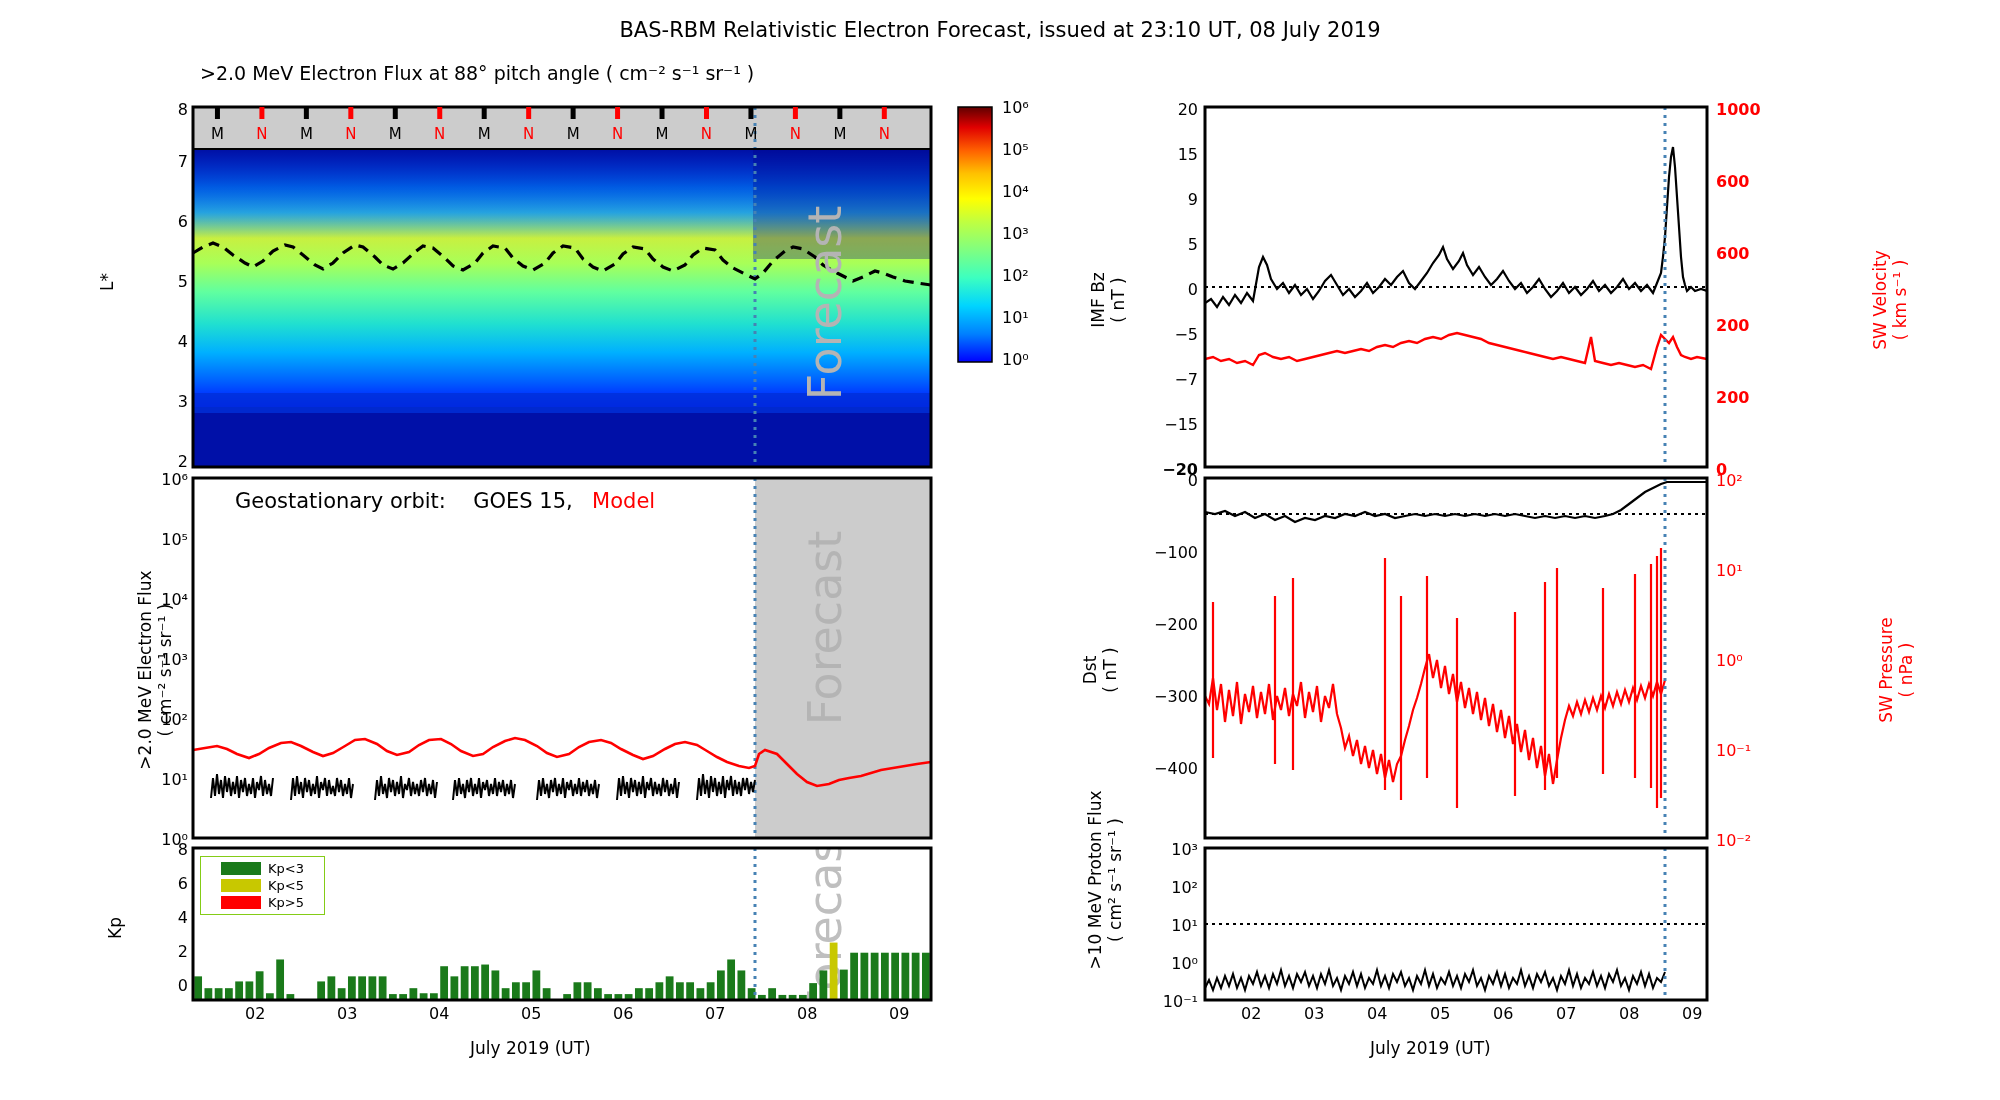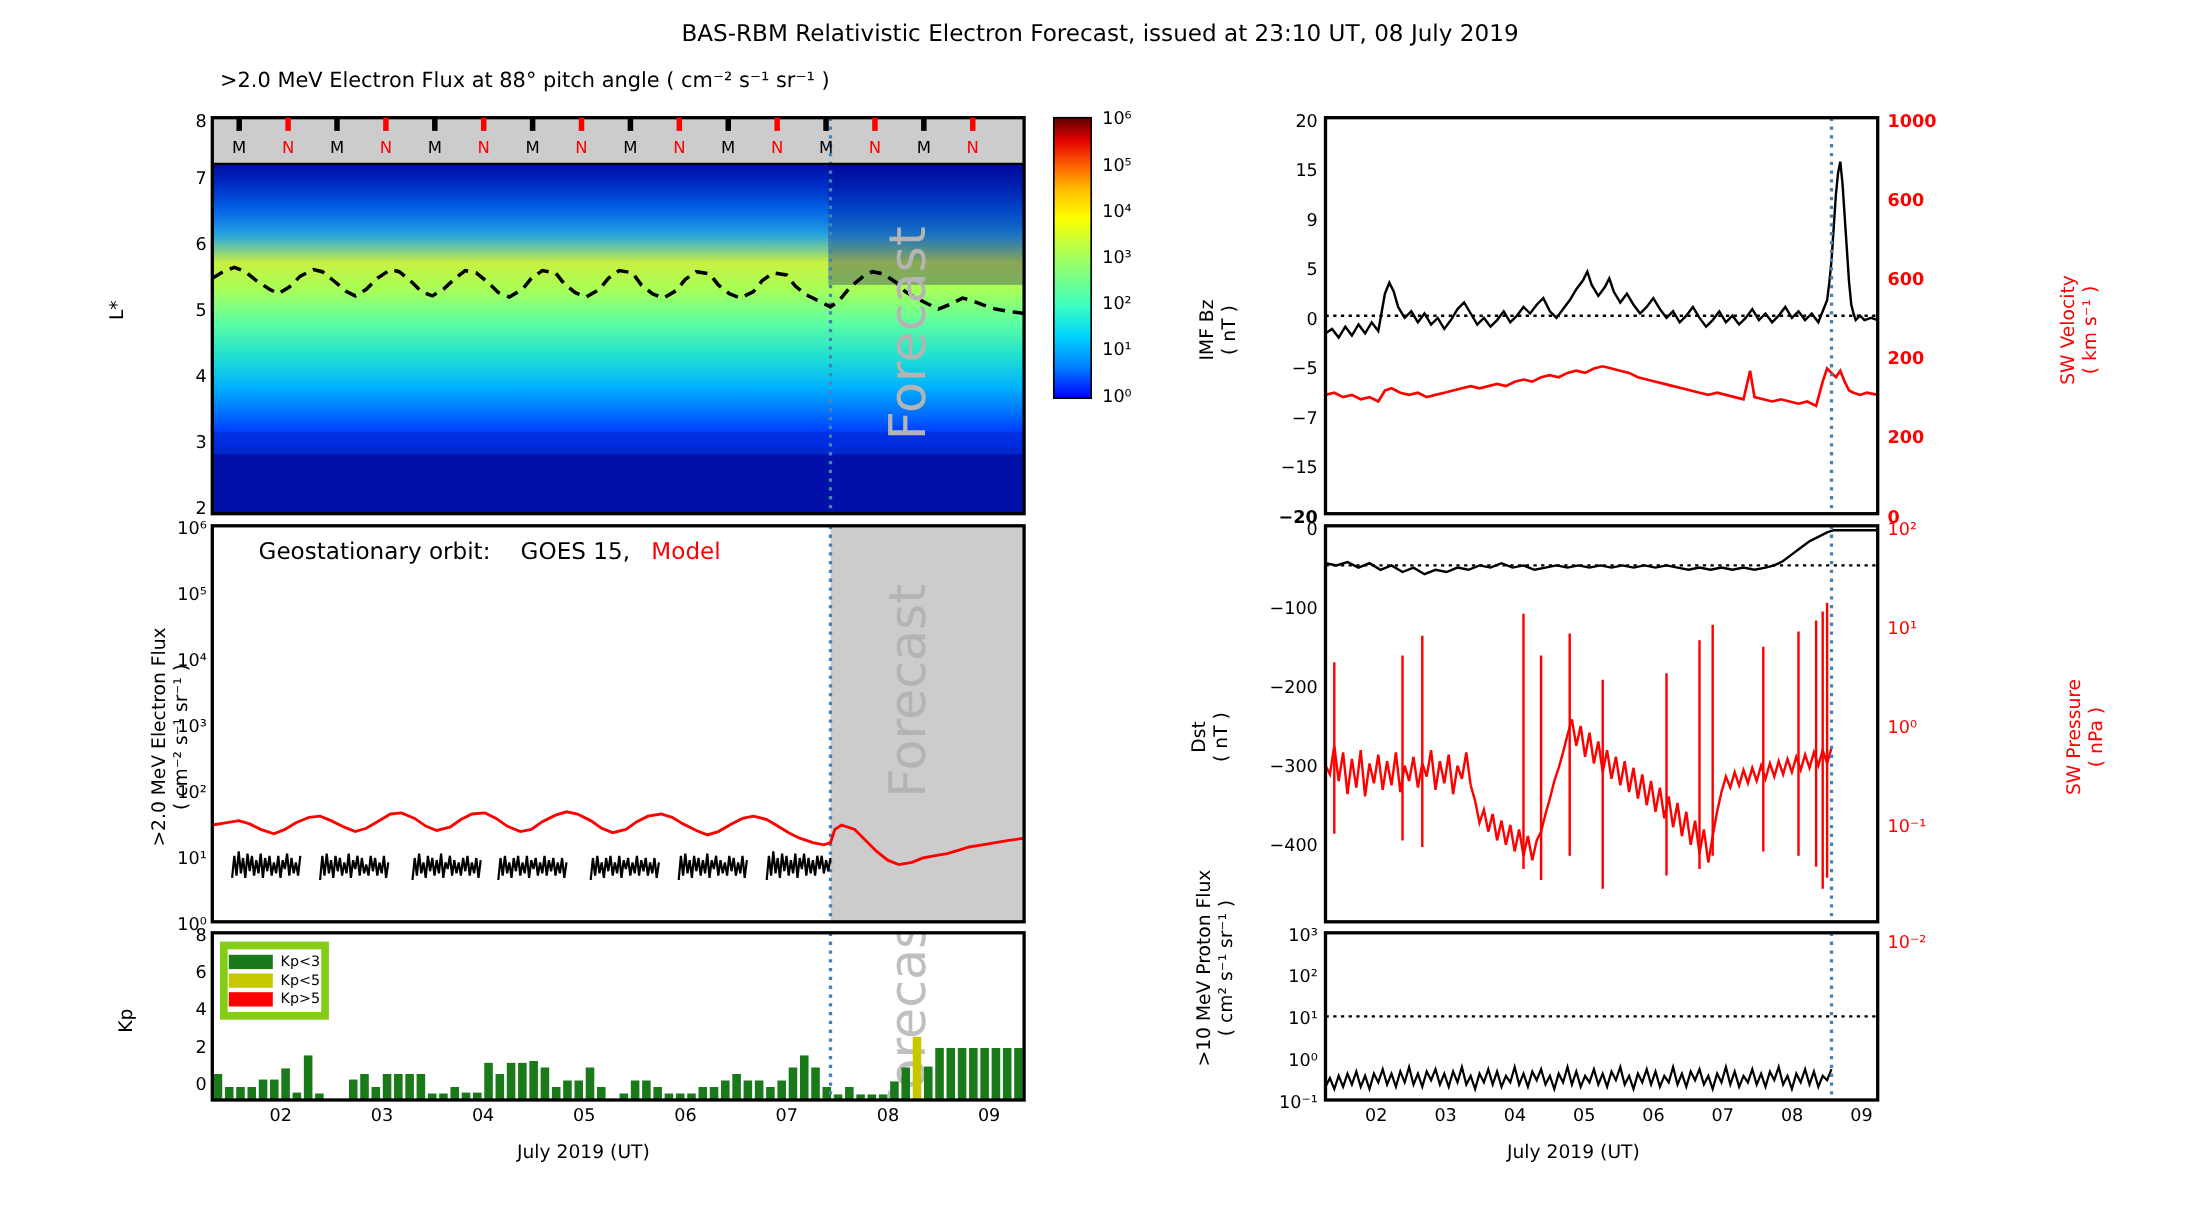--- a/index.html
+++ b/index.html
@@ -7,21 +7,21 @@
        font-family:"DejaVu Sans",sans-serif;color:#000;overflow:hidden;}
   .abs{position:absolute;}
   .ttl{font-size:21px;text-align:center;width:100%;top:18px;left:0;}
   .sub{font-size:19px;}
   .ax-lab{font-size:17px;}
   .tick{font-size:16px;}
   .tickred{font-size:16px;color:#ff0000;}
   .vrot{transform-origin:50% 50%;}
   svg{display:block;overflow:visible;}
   .fcast-txt{font-size:46px;fill:#b4b4b4;font-family:"DejaVu Sans",sans-serif;}
-  .legend-box{border:7px solid #84cc16;background:#fff;padding:3px 1px;text-align:right;}
+  .legend-box{border:1px solid #84cc16;background:#fff;padding:3px 20px;text-align:right;}
   .legend-row{display:flex;align-items:center;gap:7px;height:17px;}
   .swatch{width:40px;height:13px;display:inline-block;}
   .legend-lab{font-size:13px;}
 </style>
 </head>
 <body>
 
 <div class="abs ttl">BAS-RBM Relativistic Electron Forecast, issued at 23:10 UT, 08 July 2019</div>
 
 <div class="abs sub" style="left:200px;top:62px;">&gt;2.0 MeV Electron Flux at 88° pitch angle ( cm⁻² s⁻¹ sr⁻¹ )</div>
@@ -485,21 +485,21 @@
 <div class="abs vrot" style="left:1010px;top:650px;width:180px;transform:rotate(-90deg);text-align:center;">
   <div class="ax-lab">Dst</div>
   <div class="ax-lab">( nT )</div>
 </div>
 
 <div class="abs" style="left:1716px;top:471px;width:80px;height:378px;">
   <div class="abs tickred" style="left:0;top:0px;">10²</div>
   <div class="abs tickred" style="left:0;top:90px;">10¹</div>
   <div class="abs tickred" style="left:0;top:180px;">10⁰</div>
   <div class="abs tickred" style="left:0;top:270px;">10⁻¹</div>
-  <div class="abs tickred" style="left:0;top:360px;margin-top:16px;">10⁻²</div>
+  <div class="abs tickred" style="left:0;top:360px;">10⁻²</div>
 </div>
 <div class="abs vrot" style="left:1796px;top:650px;width:200px;transform:rotate(-90deg);text-align:center;color:#ff0000;">
   <div class="ax-lab">SW Pressure</div>
   <div class="ax-lab">( nPa )</div>
 </div>
 
 <div class="abs" style="left:1205px;top:848px;width:502px;height:152px;">
   <svg width="502" height="152" viewBox="0 0 502 152">
     <clipPath id="prclip">
         <rect x="0" y="0" width="502" height="152"></rect>

